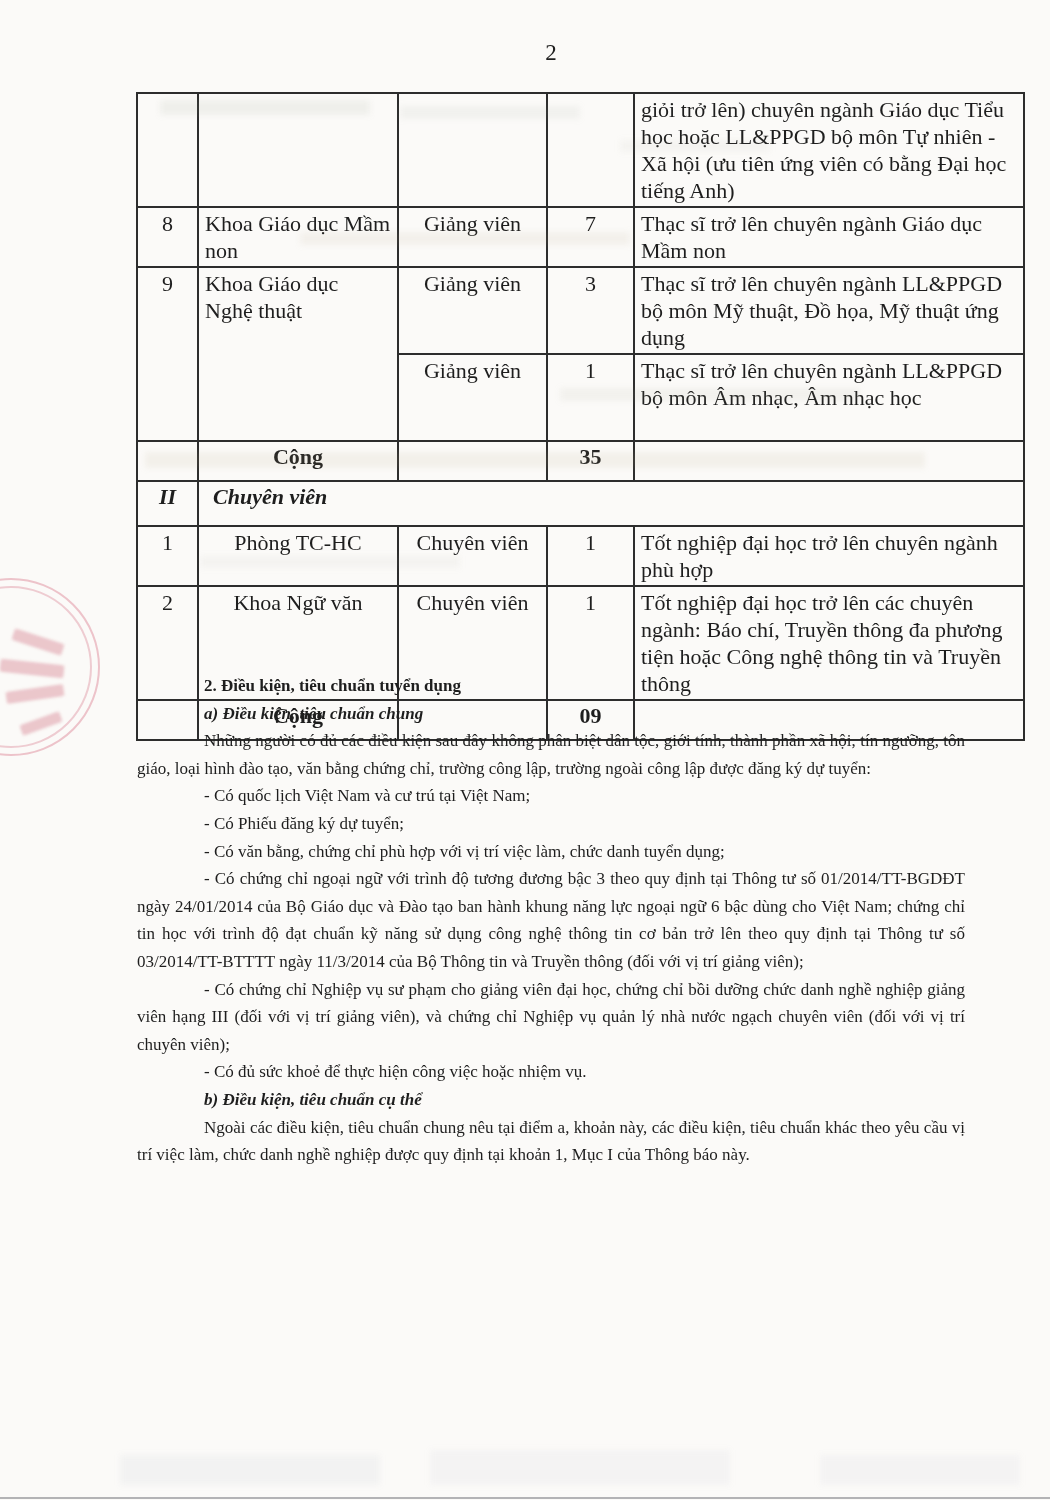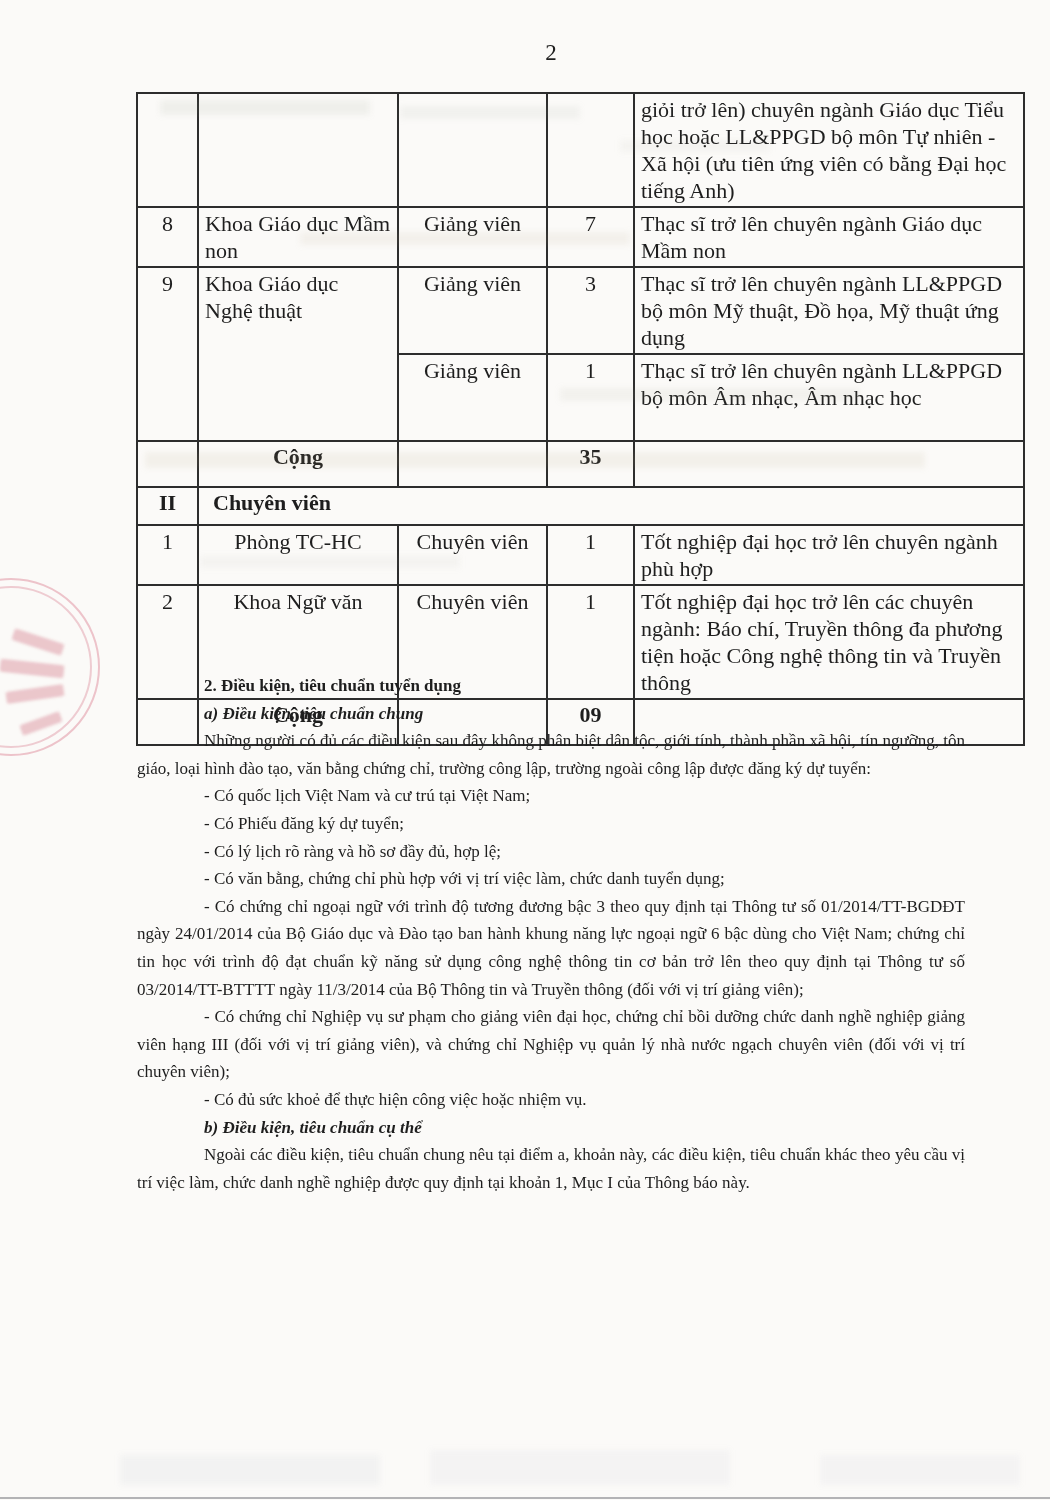--- a/index.html
+++ b/index.html
@@ -32,22 +32,22 @@
   td.c-unit{width:186px;padding-left:14px;}
   td.c-title{width:135px;text-align:center;}
   td.c-qty{width:73px;text-align:center;}
   td.c-req{width:376px;padding-left:11px;padding-right:5px;}
   td.mid{vertical-align:middle;}
   .bold{font-weight:bold;}
   tr.r-cont td{height:104px;}
   tr.r-8 td{height:53px;}
   tr.r-9a td{height:76px;}
   tr.r-9b td{height:81px;}
-  tr.r-sum td{height:24px;padding-top:1px;padding-bottom:16px;}
-  tr.r-sec td{height:23px;padding-top:1px;padding-bottom:8px;}
+  tr.r-sum td{height:24px;padding-top:1px;padding-bottom:10px;}
+  tr.r-sec td{height:23px;padding-top:1px;padding-bottom:15px;font-style:italic;}
   tr.r-cv1 td{height:53px;}
   tr.r-cv2 td{height:104px;}
   
   .content{
     position:absolute;left:137px;top:672px;width:828px;
     font-size:17px;line-height:27.6px;
   }
   .content p{margin:0;text-align:justify;text-indent:67px;}
   .h-num{font-weight:bold;text-indent:67px;margin:0;}
   .h-sub{font-weight:bold;font-style:italic;text-indent:67px;margin:0;}
@@ -139,21 +139,20 @@
     </tr>
   </tbody>
     </table>
 
   <div class="content">
     <p class="h-num">2. Điều kiện, tiêu chuẩn tuyển dụng</p>
     <p class="h-sub">a) Điều kiện, tiêu chuẩn chung</p>
     <p>Những người có đủ các điều kiện sau đây không phân biệt dân tộc, giới tính, thành phần xã hội, tín ngưỡng, tôn giáo, loại hình đào tạo, văn bằng chứng chỉ, trường công lập, trường ngoài công lập được đăng ký dự tuyển:</p>
     <p>- Có quốc lịch Việt Nam và cư trú tại Việt Nam;</p>
     <p>- Có Phiếu đăng ký dự tuyển;</p>
-    <p>- Có lý lịch rõ ràng và hồ sơ đầy đủ, hợp lệ;</p>
     <p>- Có văn bằng, chứng chỉ phù hợp với vị trí việc làm, chức danh tuyển dụng;</p>
     <p>- Có chứng chỉ ngoại ngữ với trình độ tương đương bậc 3 theo quy định tại Thông tư số 01/2014/TT-BGDĐT ngày 24/01/2014 của Bộ Giáo dục và Đào tạo ban hành khung năng lực ngoại ngữ 6 bậc dùng cho Việt Nam; chứng chỉ tin học với trình độ đạt chuẩn kỹ năng sử dụng công nghệ thông tin cơ bản trở lên theo quy định tại Thông tư số 03/2014/TT-BTTTT ngày 11/3/2014 của Bộ Thông tin và Truyền thông (đối với vị trí giảng viên);</p>
     <p>- Có chứng chỉ Nghiệp vụ sư phạm cho giảng viên đại học, chứng chỉ bồi dưỡng chức danh nghề nghiệp giảng viên hạng III (đối với vị trí giảng viên), và chứng chỉ Nghiệp vụ quản lý nhà nước ngạch chuyên viên (đối với vị trí chuyên viên);</p>
     <p>- Có đủ sức khoẻ để thực hiện công việc hoặc nhiệm vụ.</p>
     <p class="h-sub">b) Điều kiện, tiêu chuẩn cụ thể</p>
     <p>Ngoài các điều kiện, tiêu chuẩn chung nêu tại điểm a, khoản này, các điều kiện, tiêu chuẩn khác theo yêu cầu vị trí việc làm, chức danh nghề nghiệp được quy định tại khoản 1, Mục I của Thông báo này.</p>
   </div>
 
   <div class="smudge" style="left:160px;top:100px;width:210px;height:15px;background:rgba(140,150,132,0.10);"></div>
   <div class="smudge" style="left:400px;top:106px;width:180px;height:13px;background:rgba(140,150,140,0.09);"></div>

